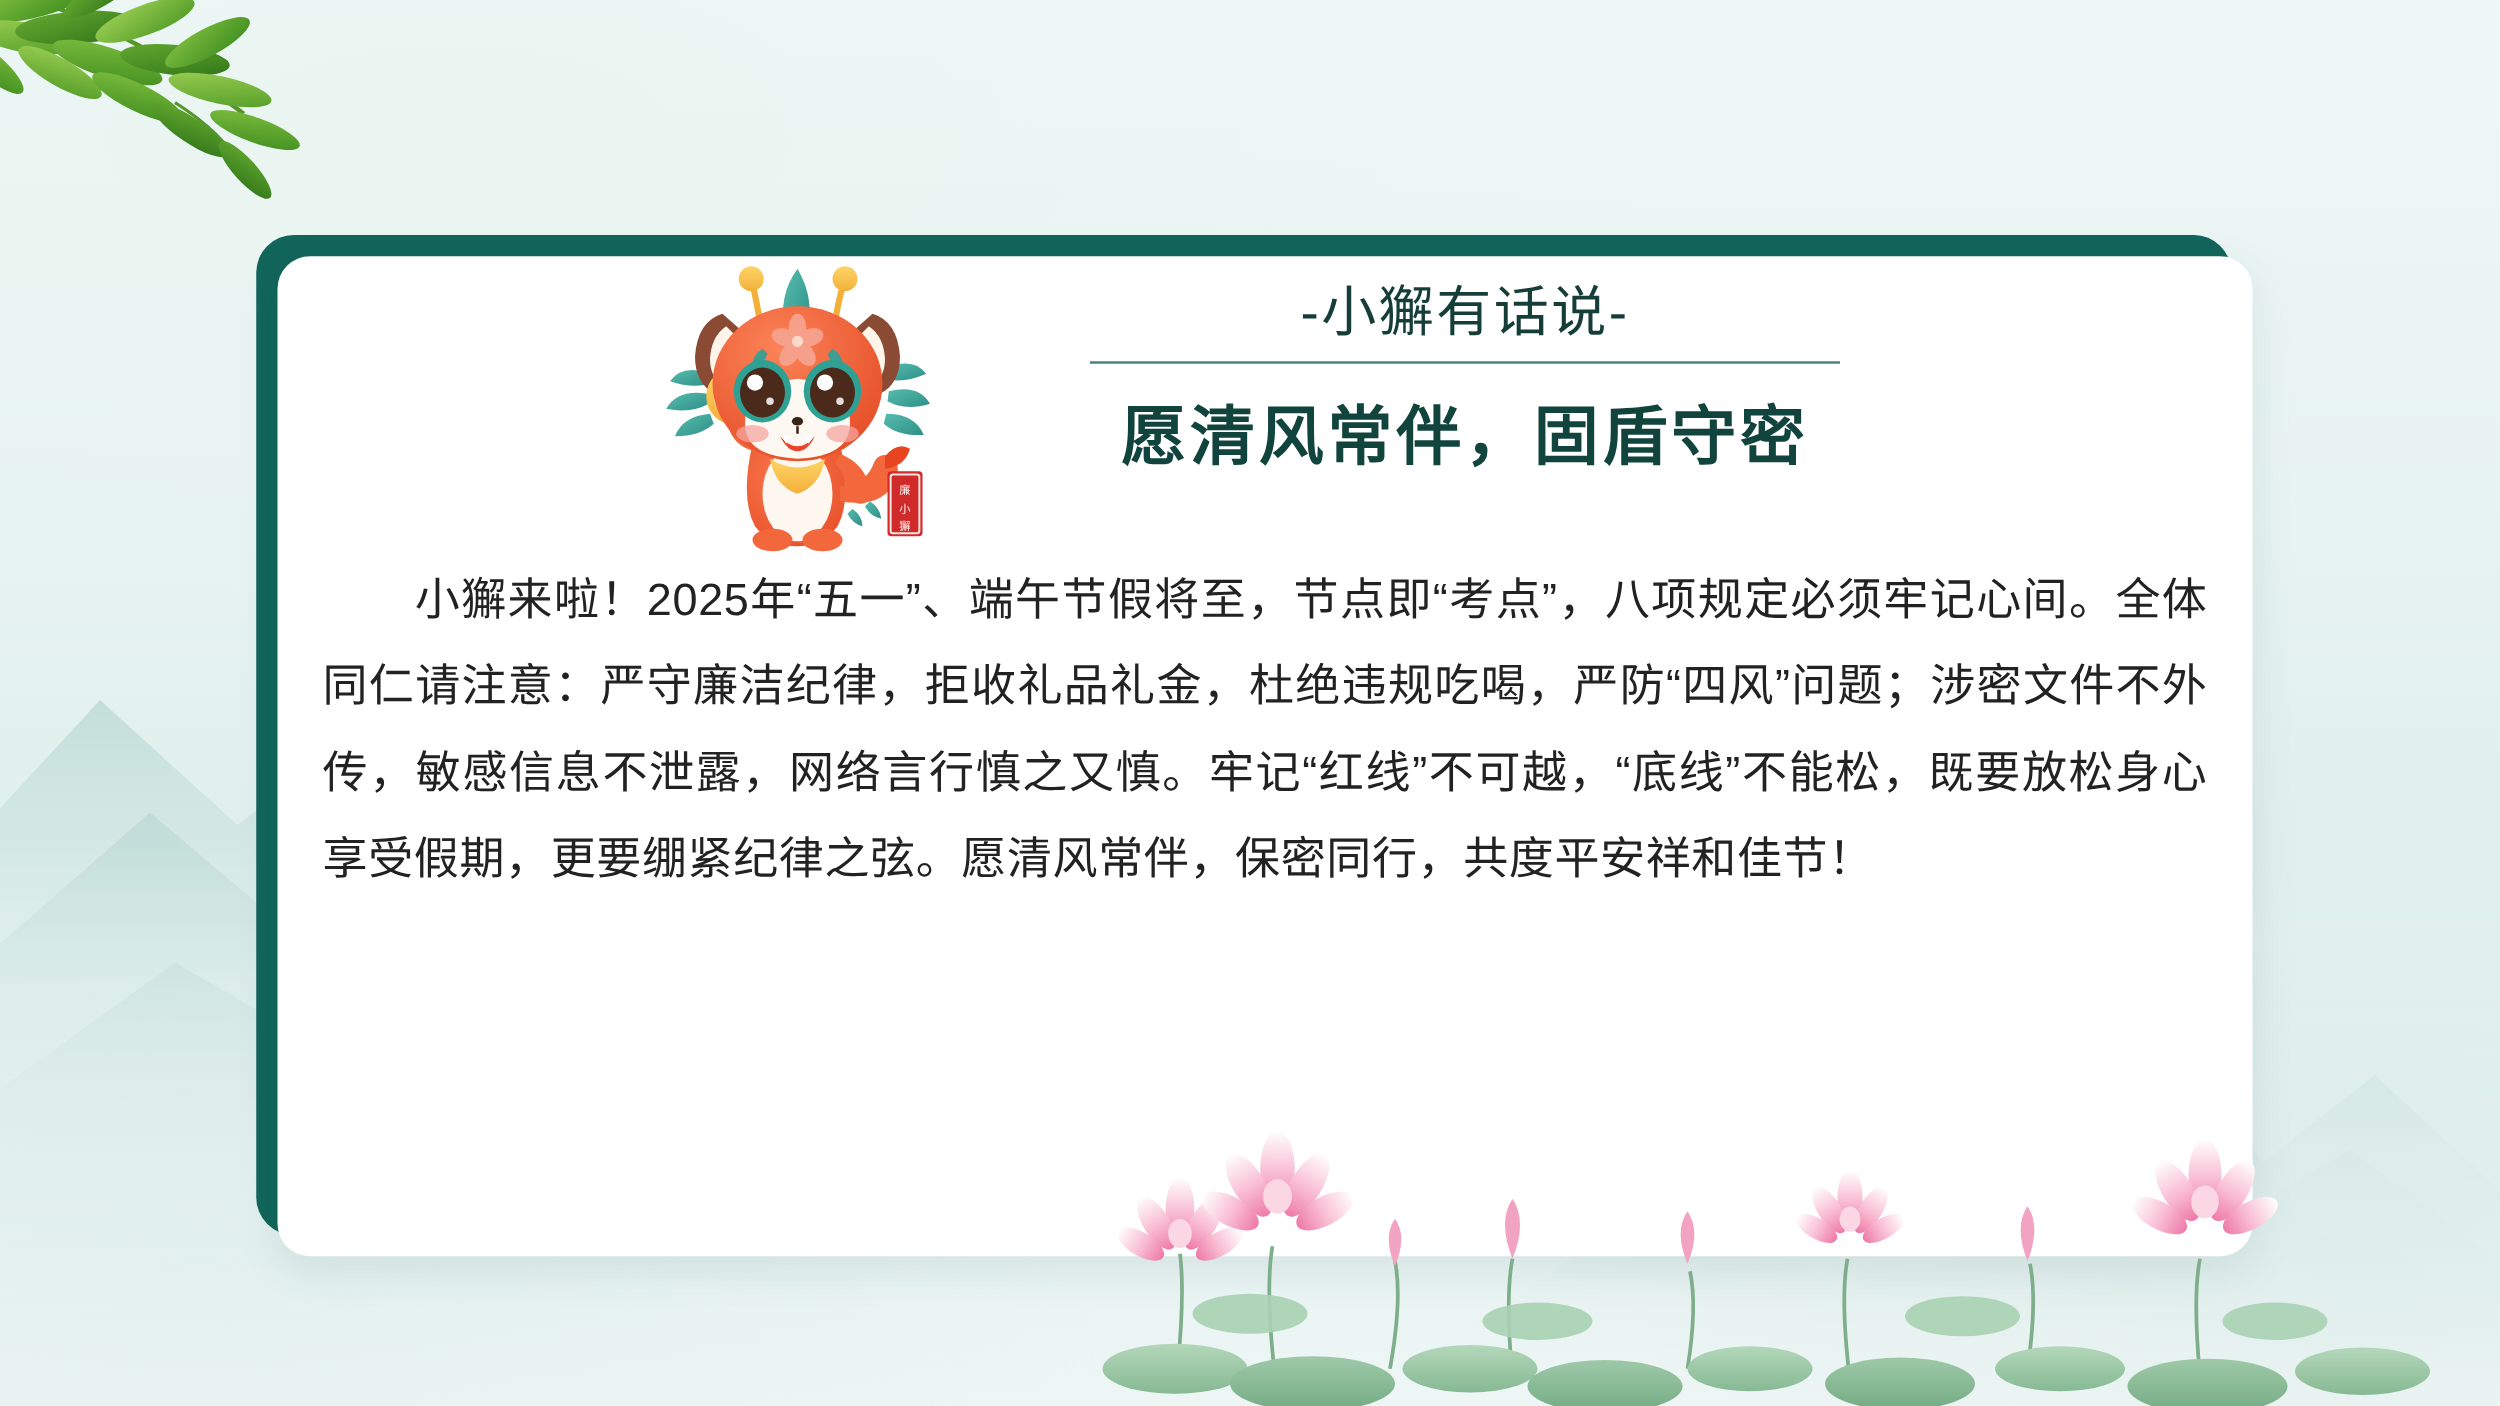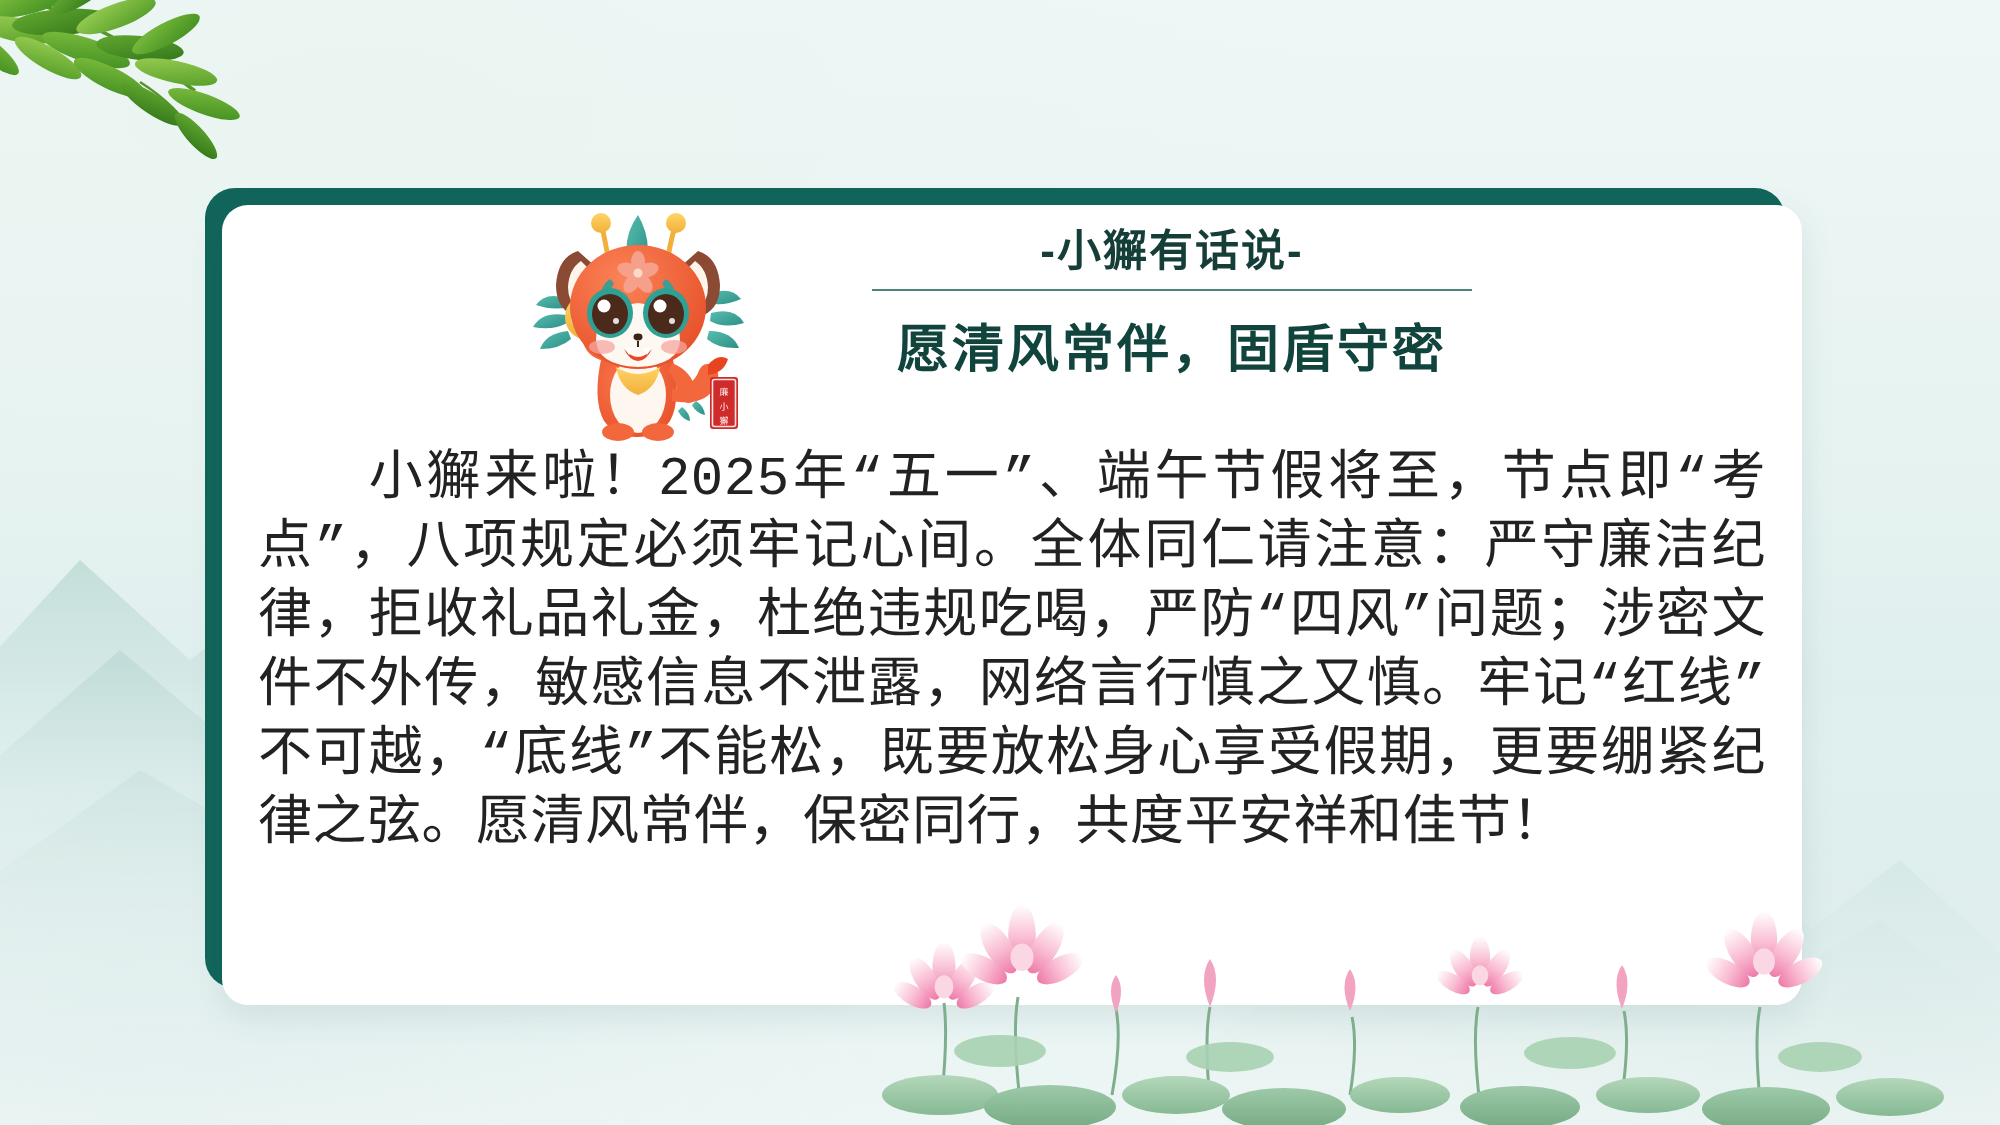--- a/index.html
+++ b/index.html
@@ -57,39 +57,39 @@
   .card-head{
     position:absolute; left:0; top:0; width:100%; height:232px;
   }
   .mascot{
     position:absolute; left:290px; top:-10px; width:250px; height:250px;
   }
   .title-block{
     position:absolute; left:640px; top:18px; width:620px; text-align:center;
   }
   .kicker{
-    font-size:44px; font-weight:bold; letter-spacing:2px;
+    font-size:44px; font-weight:normal; letter-spacing:2px;
     color:#163e39; line-height:1.25; white-space:nowrap;
   }
   .rule{
     width:600px; height:2px; background:#2d6f63; margin:11px auto 0; opacity:.85;
   }
   .headline{
     margin-top:16px; font-size:52px; font-weight:bold;
     color:#11443c; letter-spacing:3px; white-space:nowrap;
   }
 
   
   .body-copy{
     position:absolute; left:0; top:240px; width:100%;
     padding:0 36px;
   }
   .body-copy p{
-    font-family:Liberation Mono, monospace;
-    font-size:54px; line-height:69px; color:#222222;
+    font-family:Liberation Sans, sans-serif;
+    font-size:36px; line-height:69px; color:#222222;
     text-align:justify; text-align-last:left;
     text-indent:2.05em;
     letter-spacing:.5px;
   }
 
   
   .lotus-scene{ position:absolute; right:0; bottom:0; width:1120px; height:330px; }
 </style>
 </head>
 <body>

